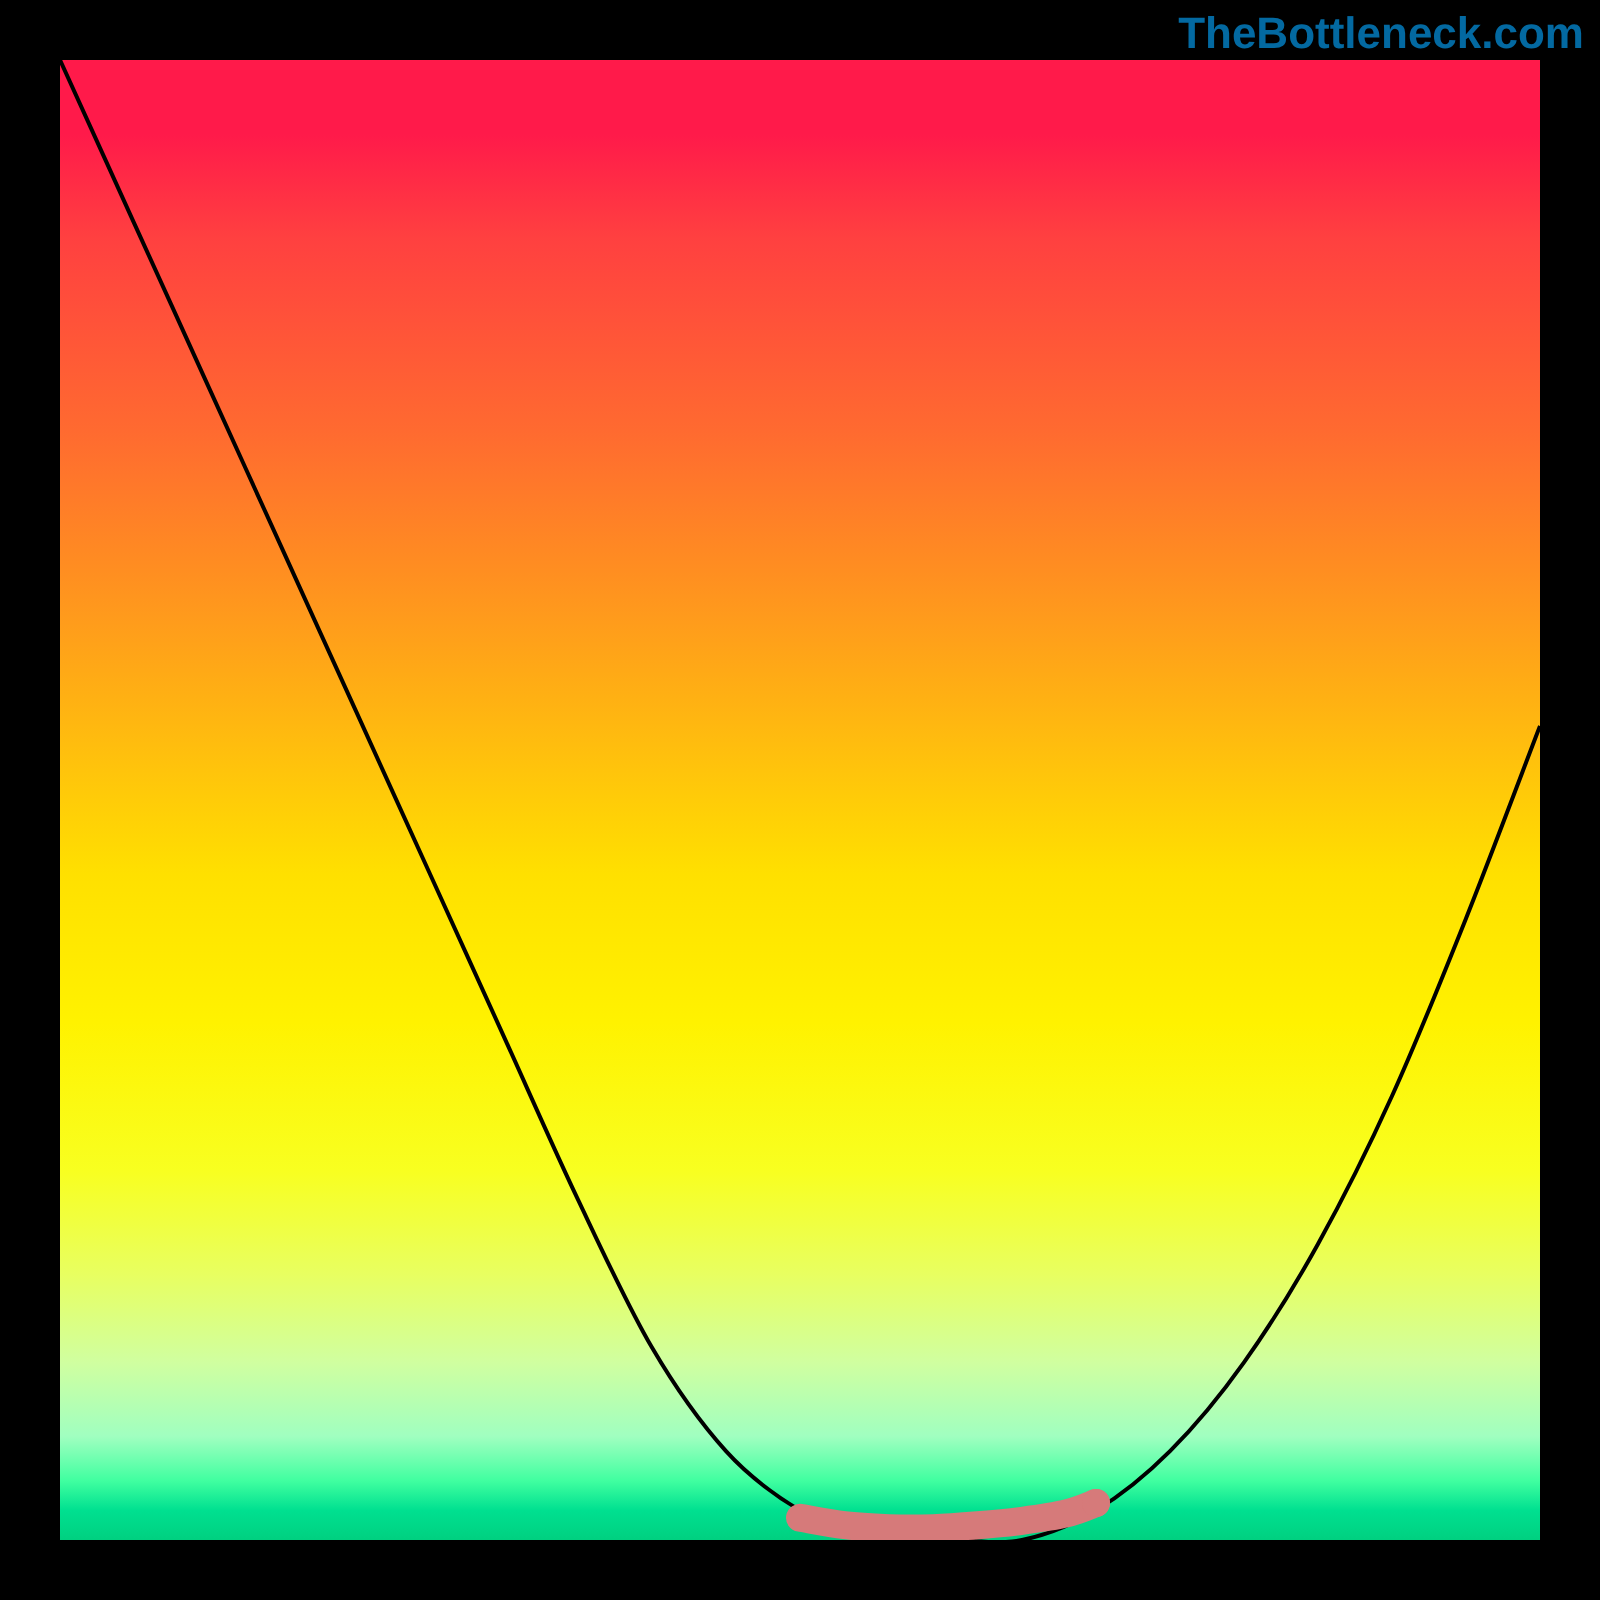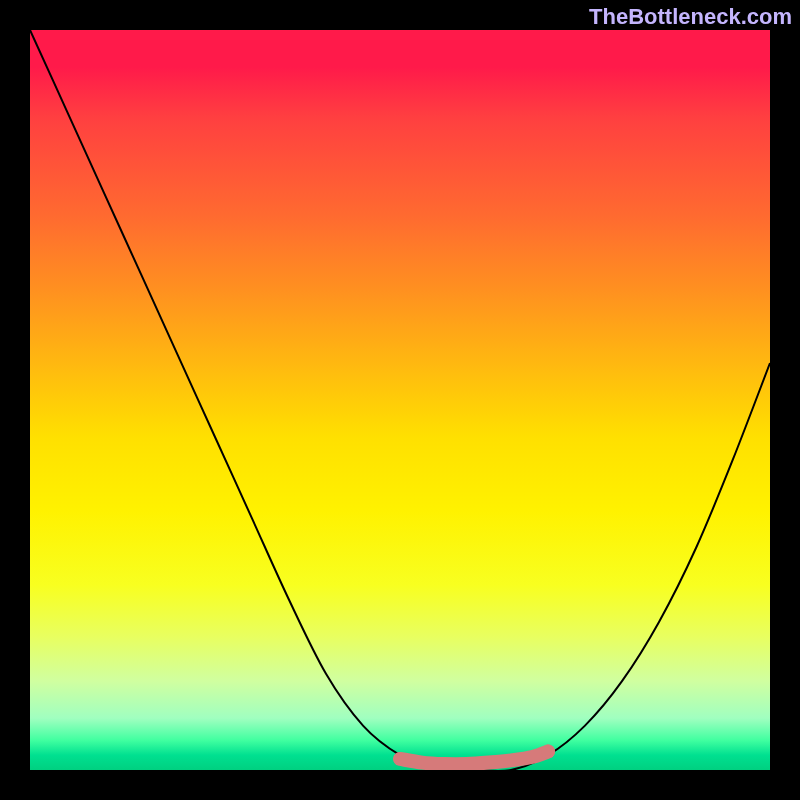--- a/index.html
+++ b/index.html
@@ -12,21 +12,21 @@
   }
   .container {
     position: relative;
     width: 800px;
     height: 800px;
   }
   .watermark {
     position: absolute;
     top: 4px;
     right: 8px;
-    color: #c4b5fd;
+    color: #0369a1;
     font-size: 22px;
     font-weight: bold;
     z-index: 10;
   }
   .plot-area {
     position: absolute;
     left: 30px;
     top: 30px;
     width: 740px;
     height: 740px;

